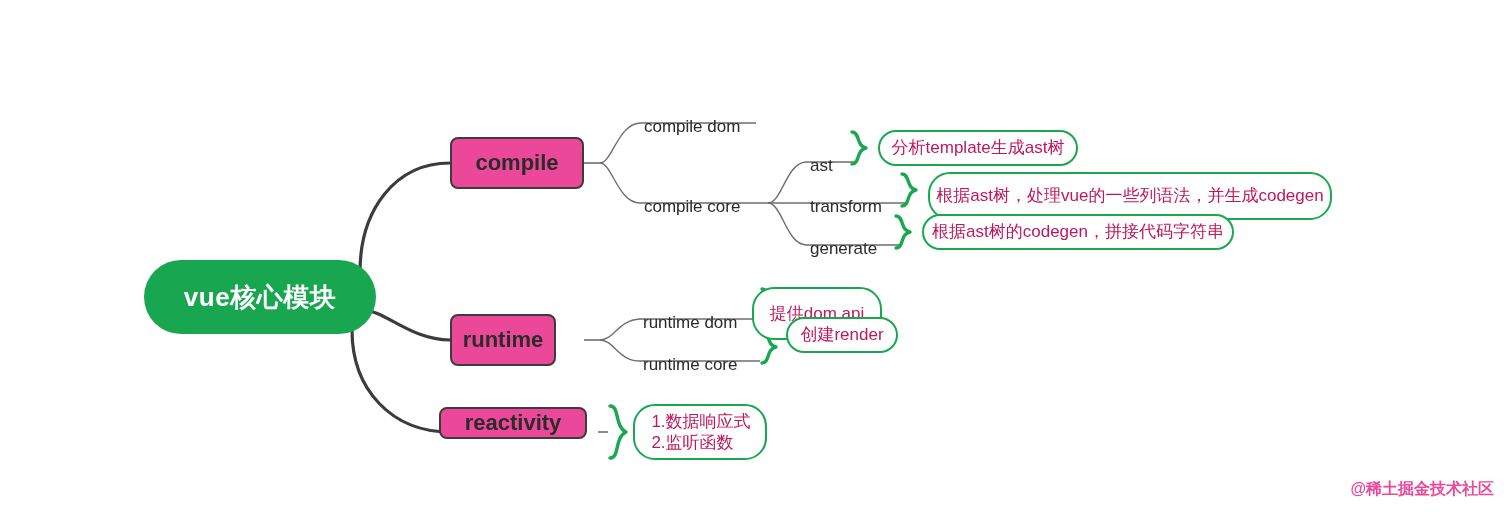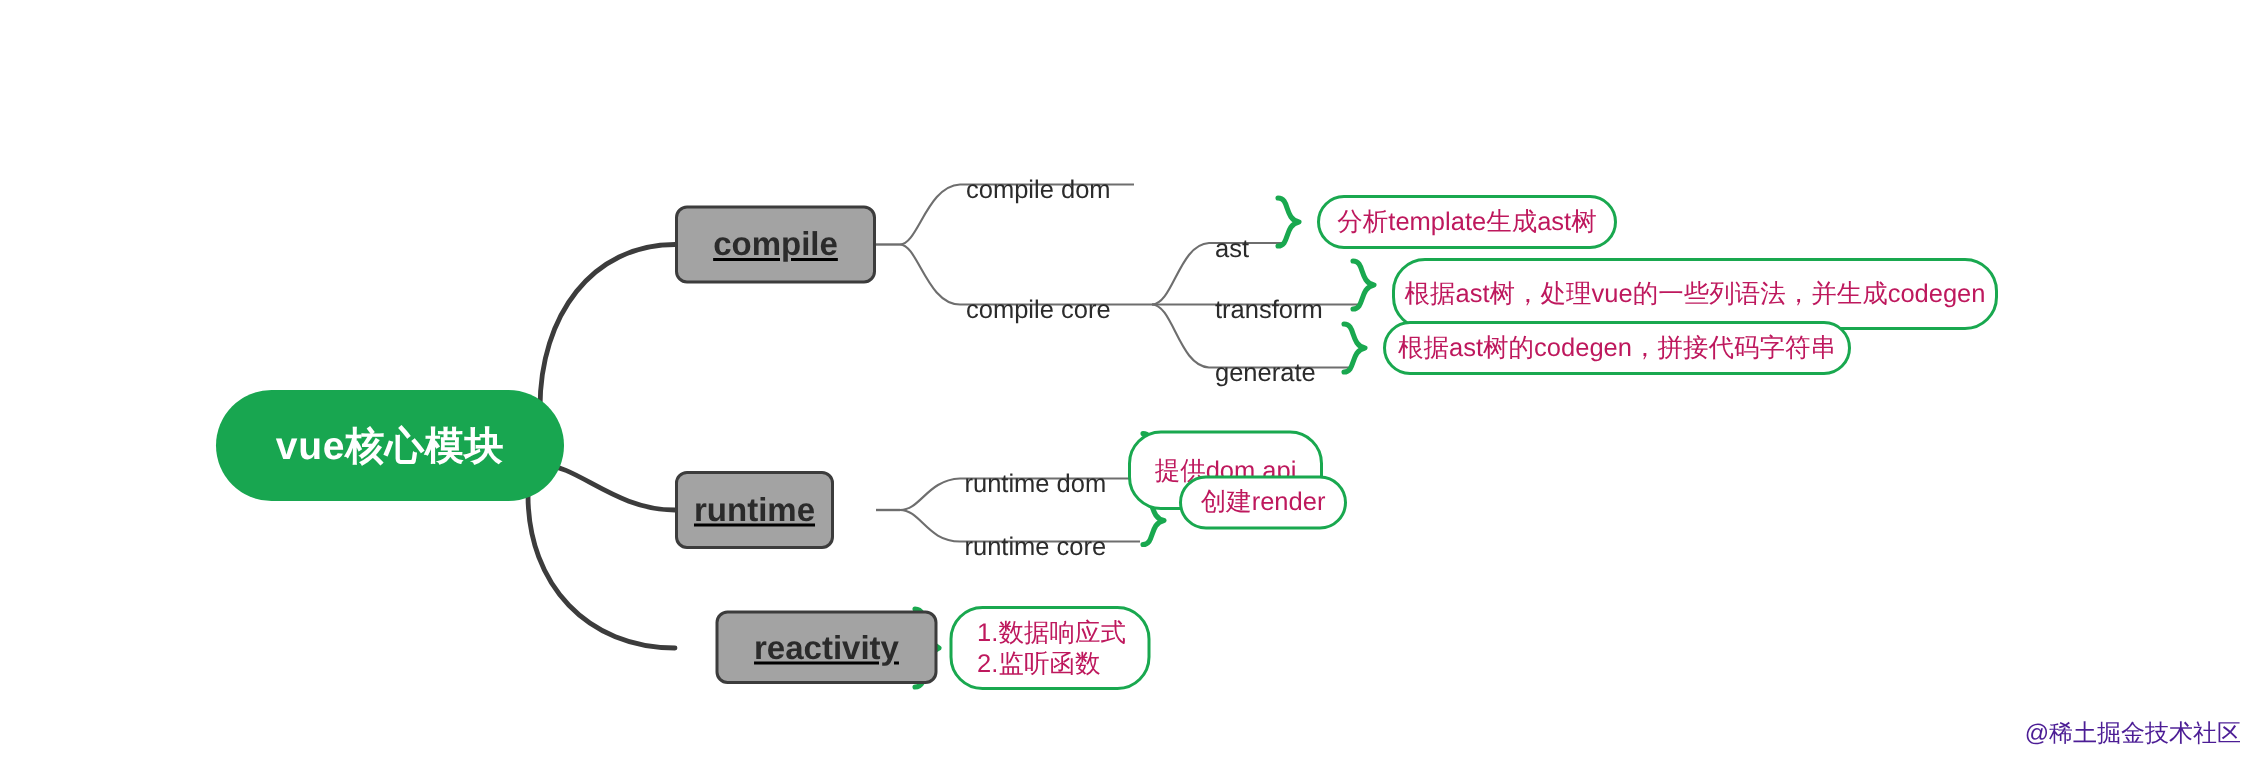--- a/index.html
+++ b/index.html
@@ -43,37 +43,36 @@
     font-weight: bold;
     letter-spacing: 0.5px;
     white-space: nowrap;
   }
 
   
   .branch-box {
     position: absolute;
     border: 2px solid #3c3c3c;
     border-radius: 8px;
-    background: #a3a3a3;
+    background: #ec4899;
     box-sizing: border-box;
     display: flex;
     align-items: center;
     justify-content: center;
-    text-decoration: underline;
   }
   .branch-box .branch-label {
     color: #2b2b2b;
     font-size: 22px;
     font-weight: bold;
     white-space: nowrap;
   }
 
   #box-compile { left: 450px; top: 137px; width: 134px; height: 52px; }
   #box-runtime { left: 450px; top: 314px; width: 106px; height: 52px; }
-  #box-reactivity { left: 477px; top: 407px; width: 148px; height: 49px; }
+  #box-reactivity { left: 439px; top: 407px; width: 148px; height: 32px; }
 
   
   .sub-label {
     position: absolute;
     font-size: 17px;
     color: #2b2b2b;
     white-space: nowrap;
     line-height: 1;
     margin-top: 17px;
   }
@@ -105,24 +104,25 @@
   #bubble-generate   { left: 922px;  top: 214px; width: 312px; height: 36px; align-items: center; }
   #bubble-rtdom      { left: 752px;  top: 287px; width: 130px; height: 53px; }
   #bubble-rtcore     { left: 786px;  top: 317px; width: 112px; height: 36px; }
   #bubble-reactivity { left: 633px;  top: 404px; width: 134px; height: 56px; padding-left: 16px; }
 
   
   .watermark {
     position: absolute;
     right: 18px;
     bottom: 12px;
-    color: #4c1d95;
+    color: #ec4899;
     font-size: 16px;
     white-space: nowrap;
     user-select: none;
+    font-weight: bold;
   }
 </style>
 </head>
 <body>
 
 <svg id="canvas" viewBox="0 0 1512 512" xmlns="http://www.w3.org/2000/svg">
 
   <path d="M 360 272 C 360 210, 395 163, 450 163" fill="none" stroke="#3c3c3c" stroke-width="3.2" stroke-linecap="round"></path>
 
   <path d="M 362 310 C 385 310, 410 340, 450 340" fill="none" stroke="#3c3c3c" stroke-width="3.2" stroke-linecap="round"></path>

